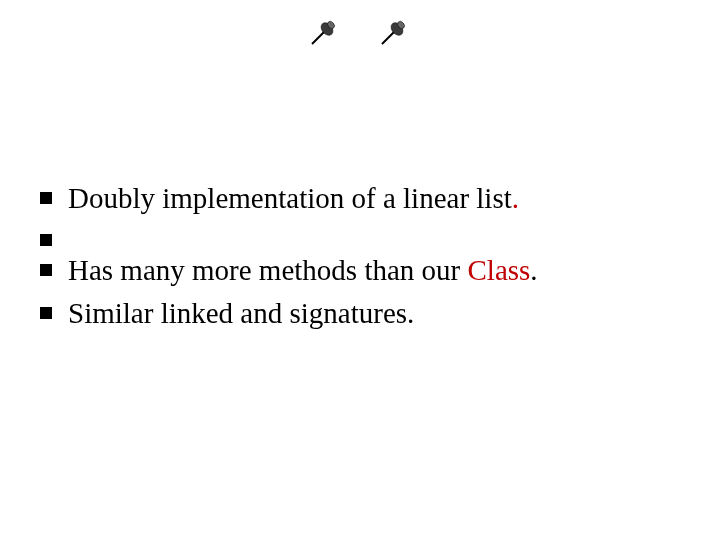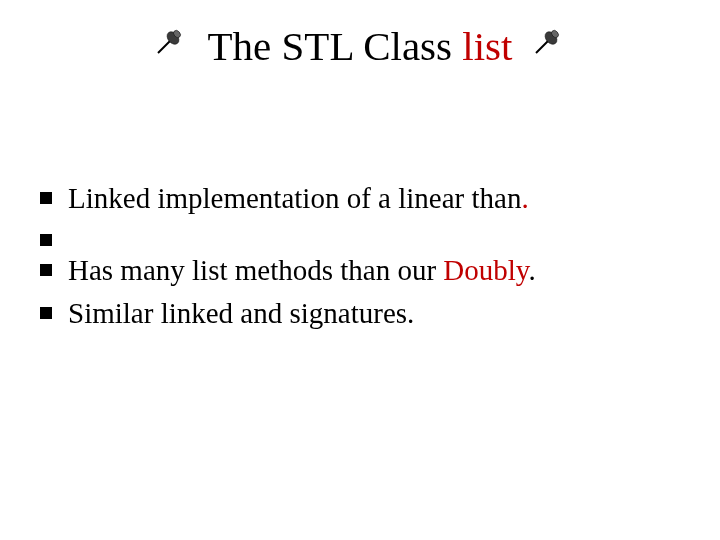--- a/index.html
+++ b/index.html
@@ -74,49 +74,46 @@
 <div class="slide">
 
   <div class="title-row">
     <span class="pin">
       <svg width="30" height="26" viewBox="0 0 30 26">
         <line x1="2" y1="24" x2="15" y2="11" stroke="#000" stroke-width="2"></line>
         <ellipse cx="17" cy="9" rx="5" ry="7" transform="rotate(-40 17 9)" fill="#3a3a3a" stroke="#000" stroke-width="0.5"></ellipse>
         <ellipse cx="21" cy="5" rx="3" ry="4" transform="rotate(-40 21 5)" fill="#666" stroke="#000" stroke-width="0.5"></ellipse>
       </svg>
     </span>
-    <span class="title">
-      <span>The STL Class </span><span class="red">list</span>
-    </span>
     <span class="pin">
       <svg width="30" height="26" viewBox="0 0 30 26">
         <line x1="2" y1="24" x2="15" y2="11" stroke="#000" stroke-width="2"></line>
         <ellipse cx="17" cy="9" rx="5" ry="7" transform="rotate(-40 17 9)" fill="#3a3a3a" stroke="#000" stroke-width="0.5"></ellipse>
         <ellipse cx="21" cy="5" rx="3" ry="4" transform="rotate(-40 21 5)" fill="#666" stroke="#000" stroke-width="0.5"></ellipse>
       </svg>
     </span>
   </div>
 
   <div class="bullets">
 
     <div class="bullet-line">
       <div class="bullet-sq"></div>
       <div class="bullet-text">
-        <span>Linked implementation of a linear than</span><span class="red">.</span>
+        <span>Doubly implementation of a linear list</span><span class="red">.</span>
       </div>
     </div>
 
     <div class="bullet-line">
       <div class="bullet-sq"></div>
     </div>
 
     <div class="bullet-line">
       <div class="bullet-sq"></div>
       <div class="bullet-text">
-        <span>Has many list methods than our </span><span class="red">Doubly</span><span>.</span>
+        <span>Has many more methods than our </span><span class="red">Class</span><span>.</span>
       </div>
     </div>
 
     <div class="bullet-line">
       <div class="bullet-sq"></div>
       <div class="bullet-text">
         <span>Similar linked and signatures.</span>
       </div>
     </div>
 

